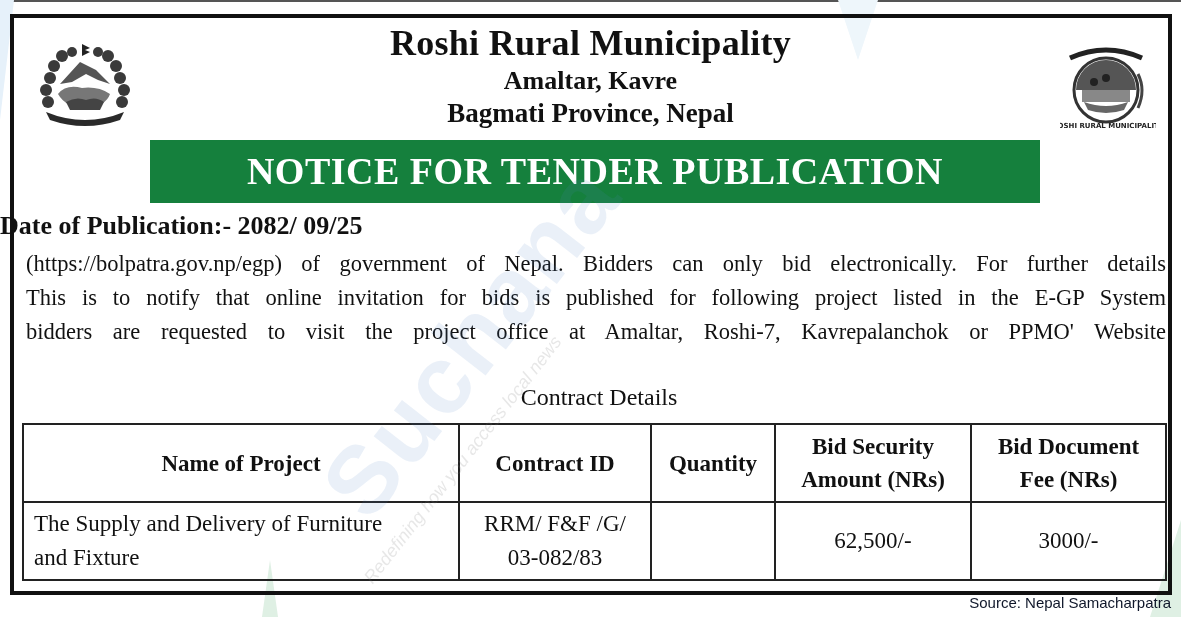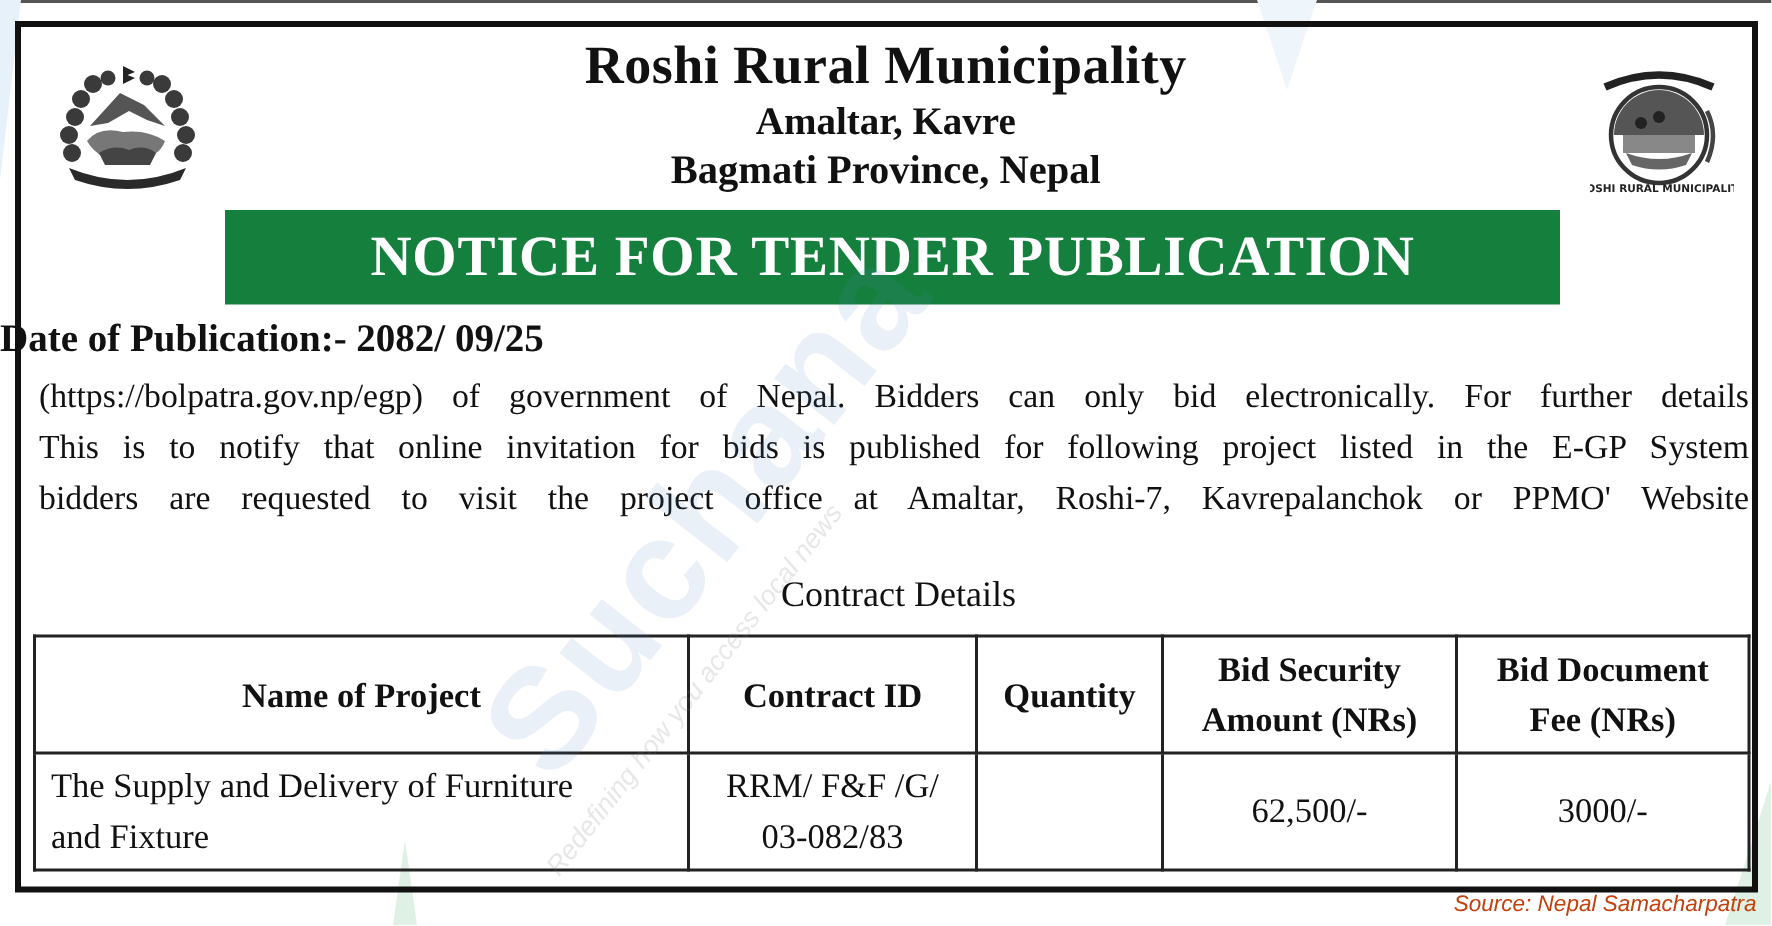--- a/index.html
+++ b/index.html
@@ -77,22 +77,22 @@
     table.contract th { height: 76px; font-weight: bold; text-align: center; line-height: 33px; }
     table.contract td { height: 76px; line-height: 34px; text-align: center; }
     table.contract td.left { text-align: left; }
     .col1 { width: 414px; }
     .col2 { width: 170px; }
     .col3 { width: 102px; }
     .col4 { width: 174px; }
 
     .source {
       position: absolute; right: 10px; top: 594px;
-      font-family: "Liberation Sans", "DejaVu Sans", sans-serif; font-style: italic;
-      font-size: 15px; color: #c2410c;
+      font-family: "Liberation Sans", "DejaVu Sans", sans-serif; 
+      font-size: 15px; color: #0f172a;
     }
   </style>
 </head>
 <body>
 
 <div class="top-rule"></div>
 
 <div class="wm-shard a"></div>
 <div class="wm-shard b"></div>
 <div class="wm-shard c"></div>

